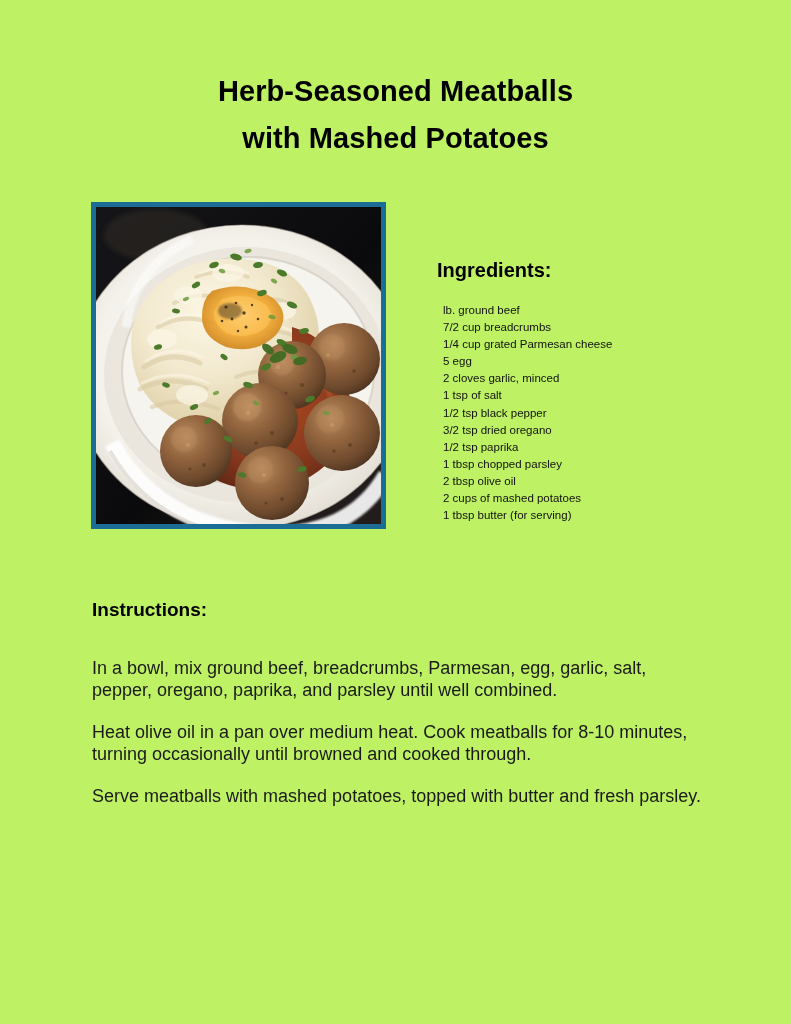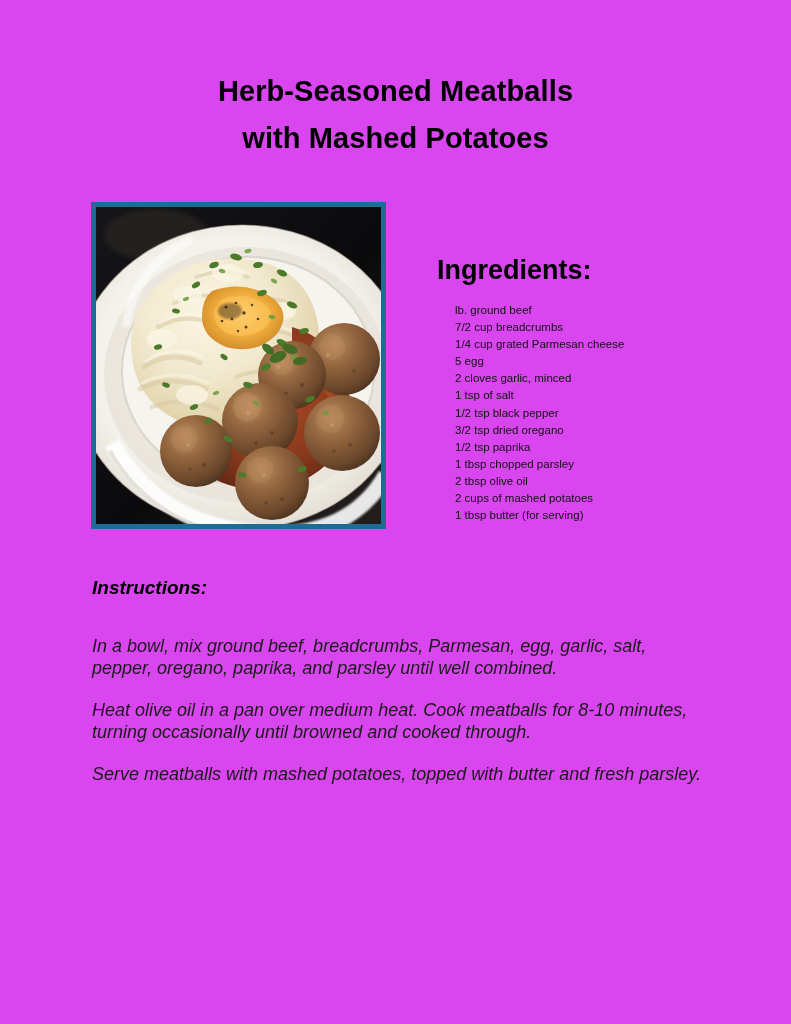--- a/index.html
+++ b/index.html
@@ -12,21 +12,21 @@
     height: 1024px;
     position: relative;
     font-family: "Liberation Sans", sans-serif;
     color: #000000;
     overflow: hidden;
   }
 
   .page {
     position: absolute;
     inset: 0;
-    background: #d946ef;
+    background: #bef264;
   }
 
   
   .title-block {
     position: absolute;
     left: 0;
     top: 68px;
     width: 791px;
     text-align: center;
   }
@@ -58,43 +58,42 @@
   .photo-svg { display: block; width: 100%; height: 100%; }
 
   
   .ingredients-block {
     position: absolute;
     left: 437px;
     top: 258px;
     width: 320px;
   }
   .ingredients-heading {
-    font-size: 27px;
+    font-size: 20px;
     font-weight: bold;
     line-height: 24px;
     margin: 0 0 20px 0;
     color: #000;
   }
   .ingredients-list {
     list-style: none;
-    margin: 18px;
+    margin: 6px;
     padding: 0;
     font-size: 11.5px;
     line-height: 17.1px;
     color: #111;
   }
   .ingredients-list li { white-space: nowrap; }
 
   
   .instructions-block {
     position: absolute;
     left: 92px;
-    top: 576px;
+    top: 598px;
     width: 612px;
-    font-style: italic;
   }
   .instructions-heading {
     font-size: 19px;
     font-weight: bold;
     line-height: 23px;
     margin: 0 0 37px 0;
     color: #000;
   }
   .instruction-step {
     font-size: 18px;

